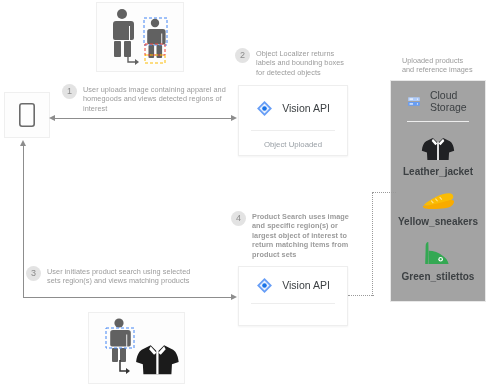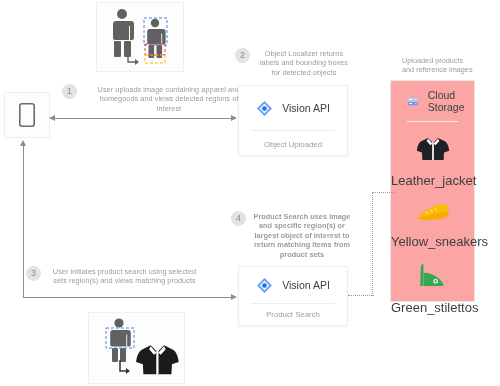--- a/index.html
+++ b/index.html
@@ -26,21 +26,20 @@
     color:#8a8a8a;
     font-size:9px;line-height:15px;
     text-align:center;
     font-family:"Liberation Sans", sans-serif;
   }
   .step-text{
     color:#9b9b9b;
     font-size:7.3px;
     line-height:9.4px;
     letter-spacing:.05px;
-    text-align:center;
   }
 
   
   .hline{background:#8d8d8d;height:1px;}
   .vline{background:#8d8d8d;width:1px;}
   .arrow-r{
     width:0;height:0;
     border-top:3.5px solid transparent;
     border-bottom:3.5px solid transparent;
     border-left:6px solid #8d8d8d;
@@ -103,21 +102,21 @@
   .store-row{
     display:flex;align-items:center;gap:9px;
     height:40px;padding-left:16px;
   }
   .store-label{font-size:10.5px;color:#3c4043;}
   .panel-sep{height:1px;background:#ededed;margin:0 16px;}
   .prod{
     text-align:center;
   }
   .prod-label{
-    font-size:13px;color:#3c4043;margin-top:7px;
+    font-size:10px;color:#3c4043;margin-top:0;font-weight:bold;
   }
   .img-card{
     background:#fdfdfd;
     border:1px solid #efefef;
     box-sizing:border-box;
     display:flex;align-items:center;justify-content:center;
   }
   .phone-card{
     background:#fdfdfd;
     border:1px solid #efefef;
@@ -168,40 +167,40 @@
 
   <div class="abs phone-card" style="left:4px;top:92px;width:46px;height:46px;">
     <svg width="16" height="24" viewBox="0 0 16 24">
       <rect x="0.8" y="0.8" width="14.4" height="22.4" rx="2.2" fill="none" stroke="#6b6b6b" stroke-width="1.6"></rect>
     </svg>
   </div>
 
   <div class="abs" style="left:62px;top:84px;">
     <div class="step">1</div>
   </div>
-  <div class="abs step-text" style="left:94px;top:85px;width:150px;">User uploads image containing apparel and homegoods and views detected regions of interest</div>
+  <div class="abs step-text" style="left:83px;top:85px;width:150px;">User uploads image containing apparel and homegoods and views detected regions of interest</div>
 
   <div class="abs hline" style="left:55px;top:118px;width:176px;"></div>
   <div class="abs arrow-l" style="left:49px;top:115px;"></div>
   <div class="abs arrow-r" style="left:231px;top:115px;"></div>
 
   <div class="abs vcard" style="left:238px;top:85px;width:110px;height:71px;">
     <div class="vcard-top">
       <svg width="17" height="17" viewBox="0 0 24 24">
         <path d="M12 1.5 L22.5 12 L12 22.5 L1.5 12 Z" fill="#669df6"></path>
         <path d="M12 5 L19 12 L12 19 L5 12 Z" fill="#e8f0fe"></path>
         <circle cx="12" cy="12" r="3.2" fill="#1a73e8"></circle>
       </svg>
       <span class="vcard-title">Vision API</span>
     </div>
     <div class="vcard-sep"></div>
     <div class="vcard-sub">Object Uploaded</div>
   </div>
 
-  <div class="abs white-card" style="left:390px;top:80px;width:85px;height:222px;background:#fca5a5;">
+  <div class="abs white-card" style="left:390px;top:80px;width:96px;height:222px;background:#a3a3a3;">
 
     <div class="store-row">
       <svg width="17" height="17" viewBox="0 0 24 24">
         <rect x="2" y="4.5" width="20" height="6.6" rx="1" fill="#aecbfa"></rect>
         <rect x="2" y="12.9" width="20" height="6.6" rx="1" fill="#669df6"></rect>
         <rect x="4.4" y="6.8" width="6" height="2" fill="#ffffff"></rect>
         <rect x="4.4" y="15.2" width="6" height="2" fill="#ffffff"></rect>
         <circle cx="18" cy="7.8" r="1.1" fill="#ffffff"></circle>
         <circle cx="18" cy="16.2" r="1.1" fill="#ffffff"></circle>
       </svg>
@@ -263,21 +262,20 @@
   <div class="abs vcard" style="left:238px;top:266px;width:110px;height:60px;">
     <div class="vcard-top" style="height:36px;">
       <svg width="17" height="17" viewBox="0 0 24 24">
         <path d="M12 1.5 L22.5 12 L12 22.5 L1.5 12 Z" fill="#669df6"></path>
         <path d="M12 5 L19 12 L12 19 L5 12 Z" fill="#e8f0fe"></path>
         <circle cx="12" cy="12" r="3.2" fill="#1a73e8"></circle>
       </svg>
       <span class="vcard-title">Vision API</span>
     </div>
     <div class="vcard-sep"></div>
-    <div class="vcard-sub" style="padding-top:6px;">Product Search</div>
   </div>
 
   <div class="abs img-card" style="left:88px;top:312px;width:97px;height:72px;">
     <svg width="88" height="64" viewBox="0 0 88 64">
 
       <g fill="#616161">
         <circle cx="26" cy="7" r="4.6"></circle>
         <path d="M17 14 h18 a2.8 2.8 0 0 1 2.8 2.8 v12 a1.8 1.8 0 0 1 -1.8 1.8 h-1.8 v-12 h-.9 v12 h-14.3 a1.8 1.8 0 0 1 -1.8 -1.8 v-12 a2.8 2.8 0 0 1 2.8 -2.8 z"></path>
         <rect x="19" y="32" width="6" height="14" rx="1"></rect>
         <rect x="27" y="32" width="6" height="14" rx="1"></rect>

